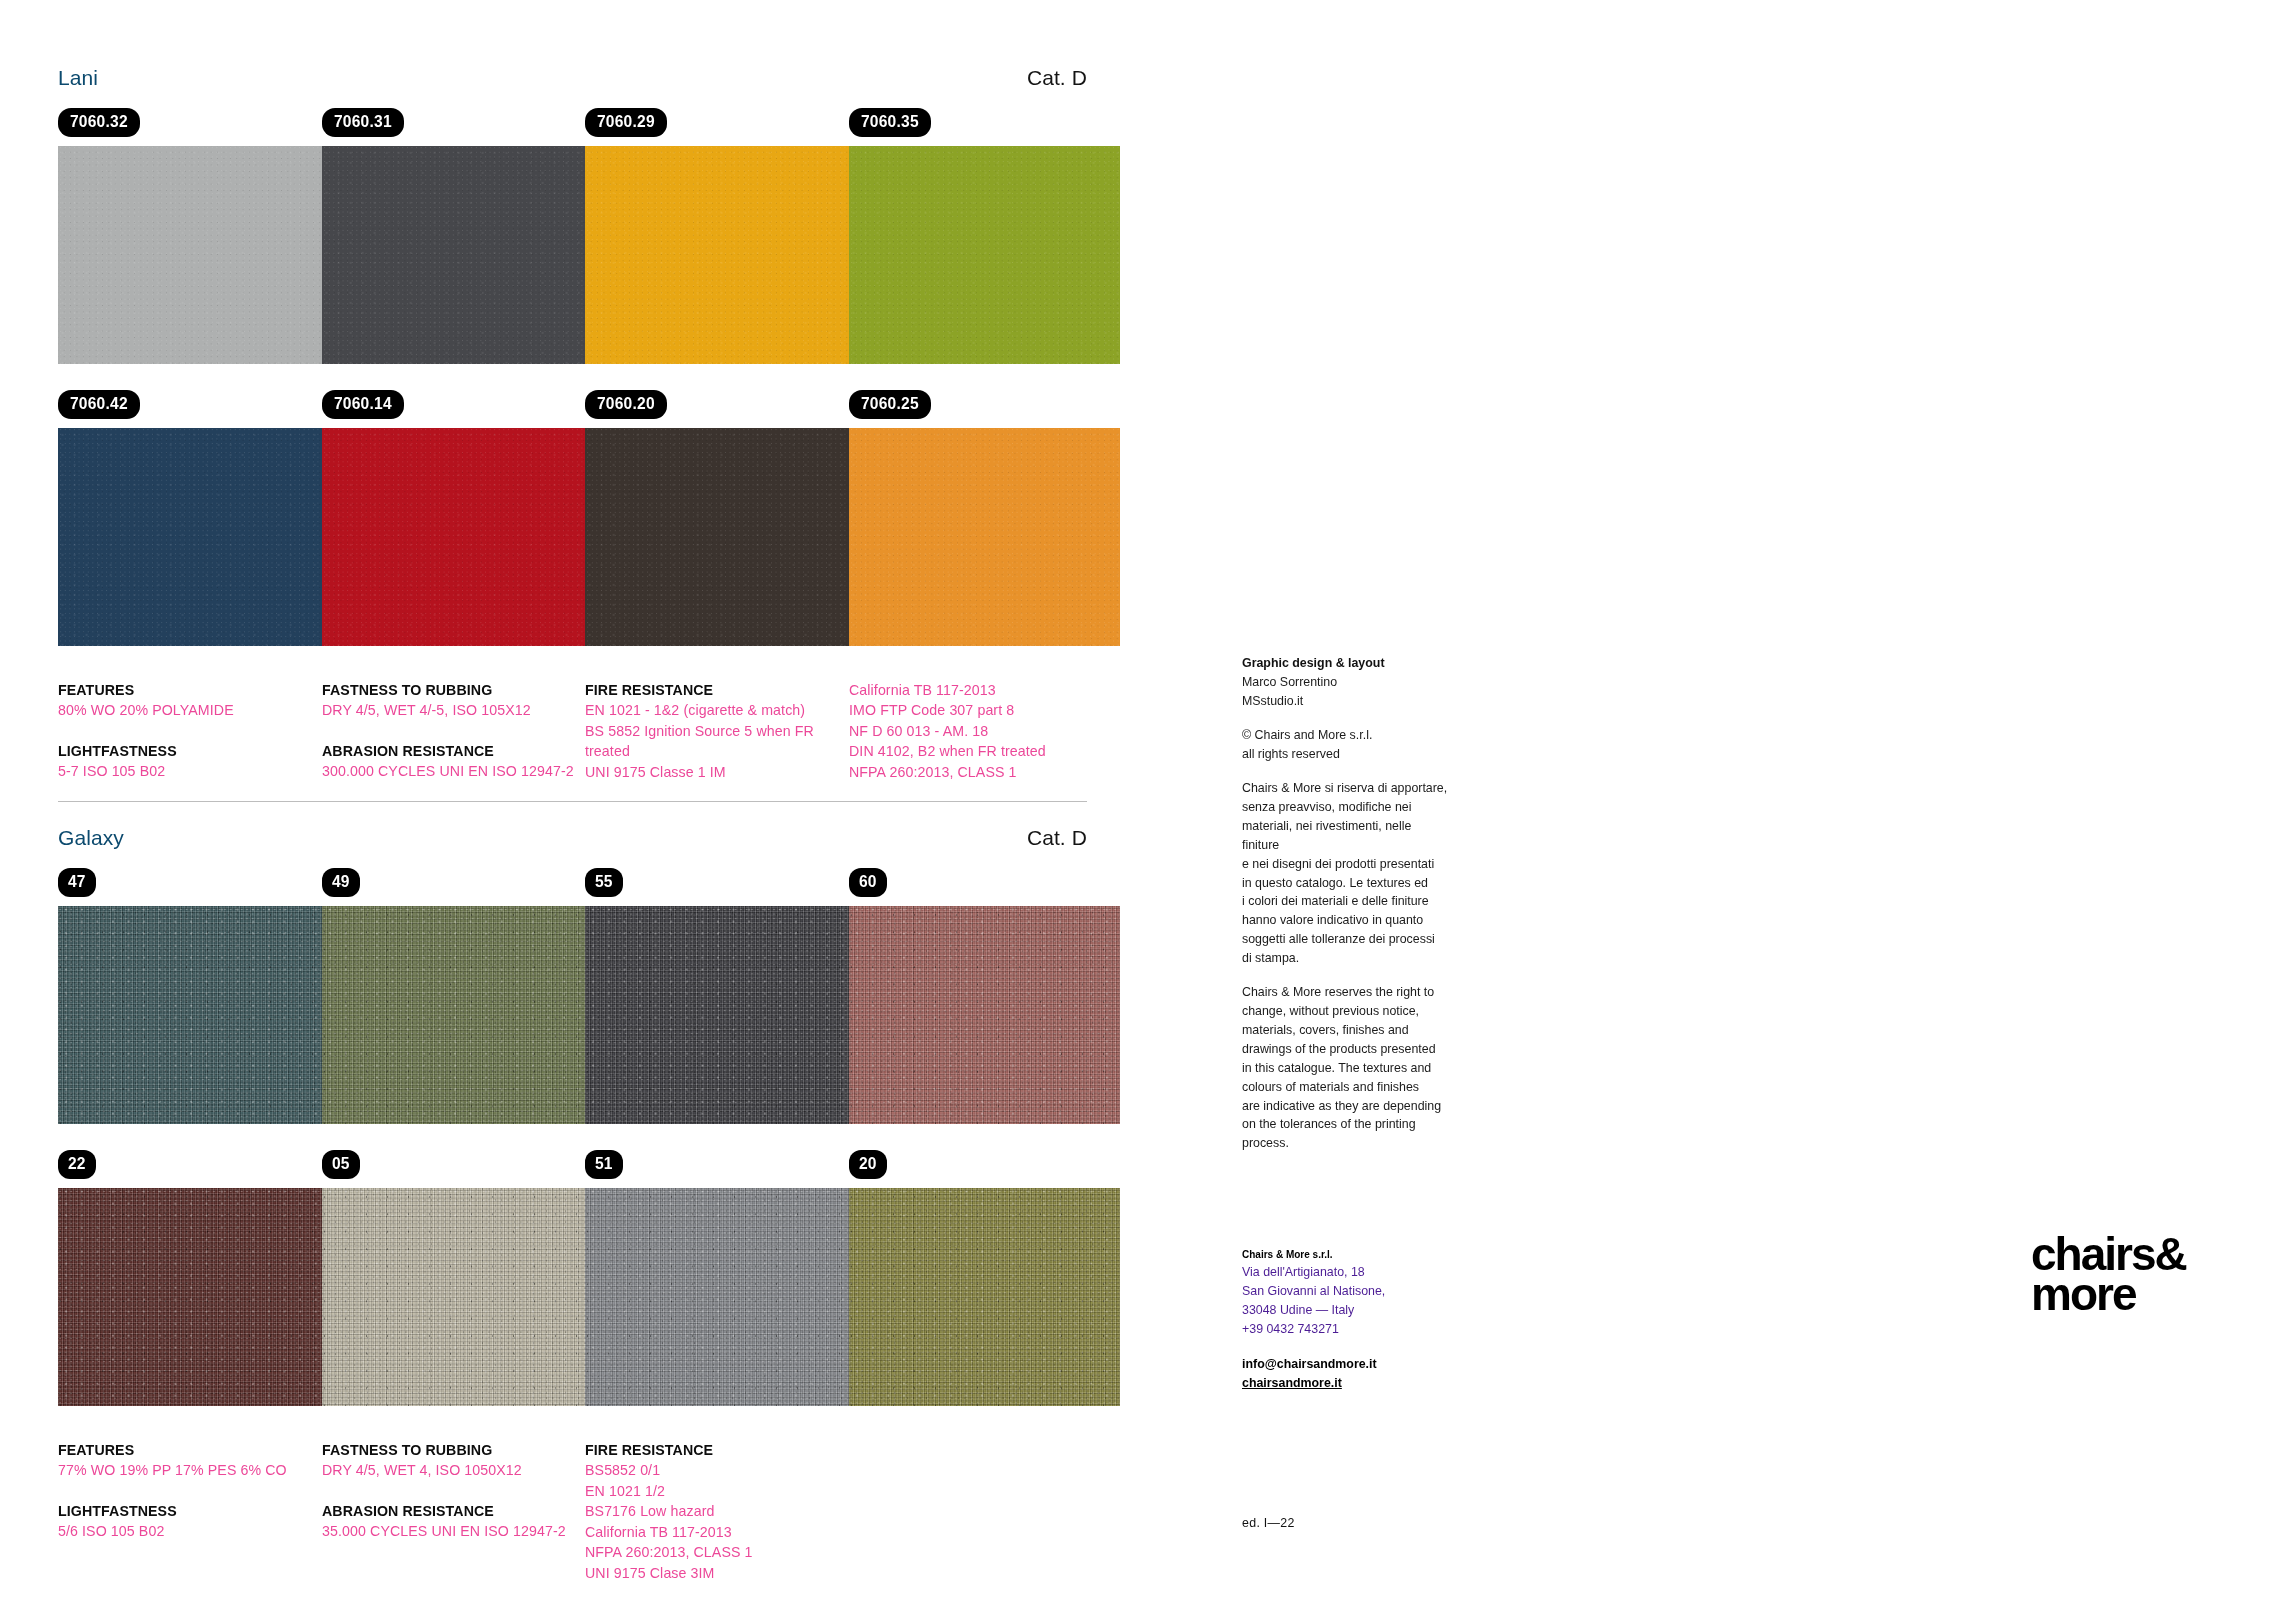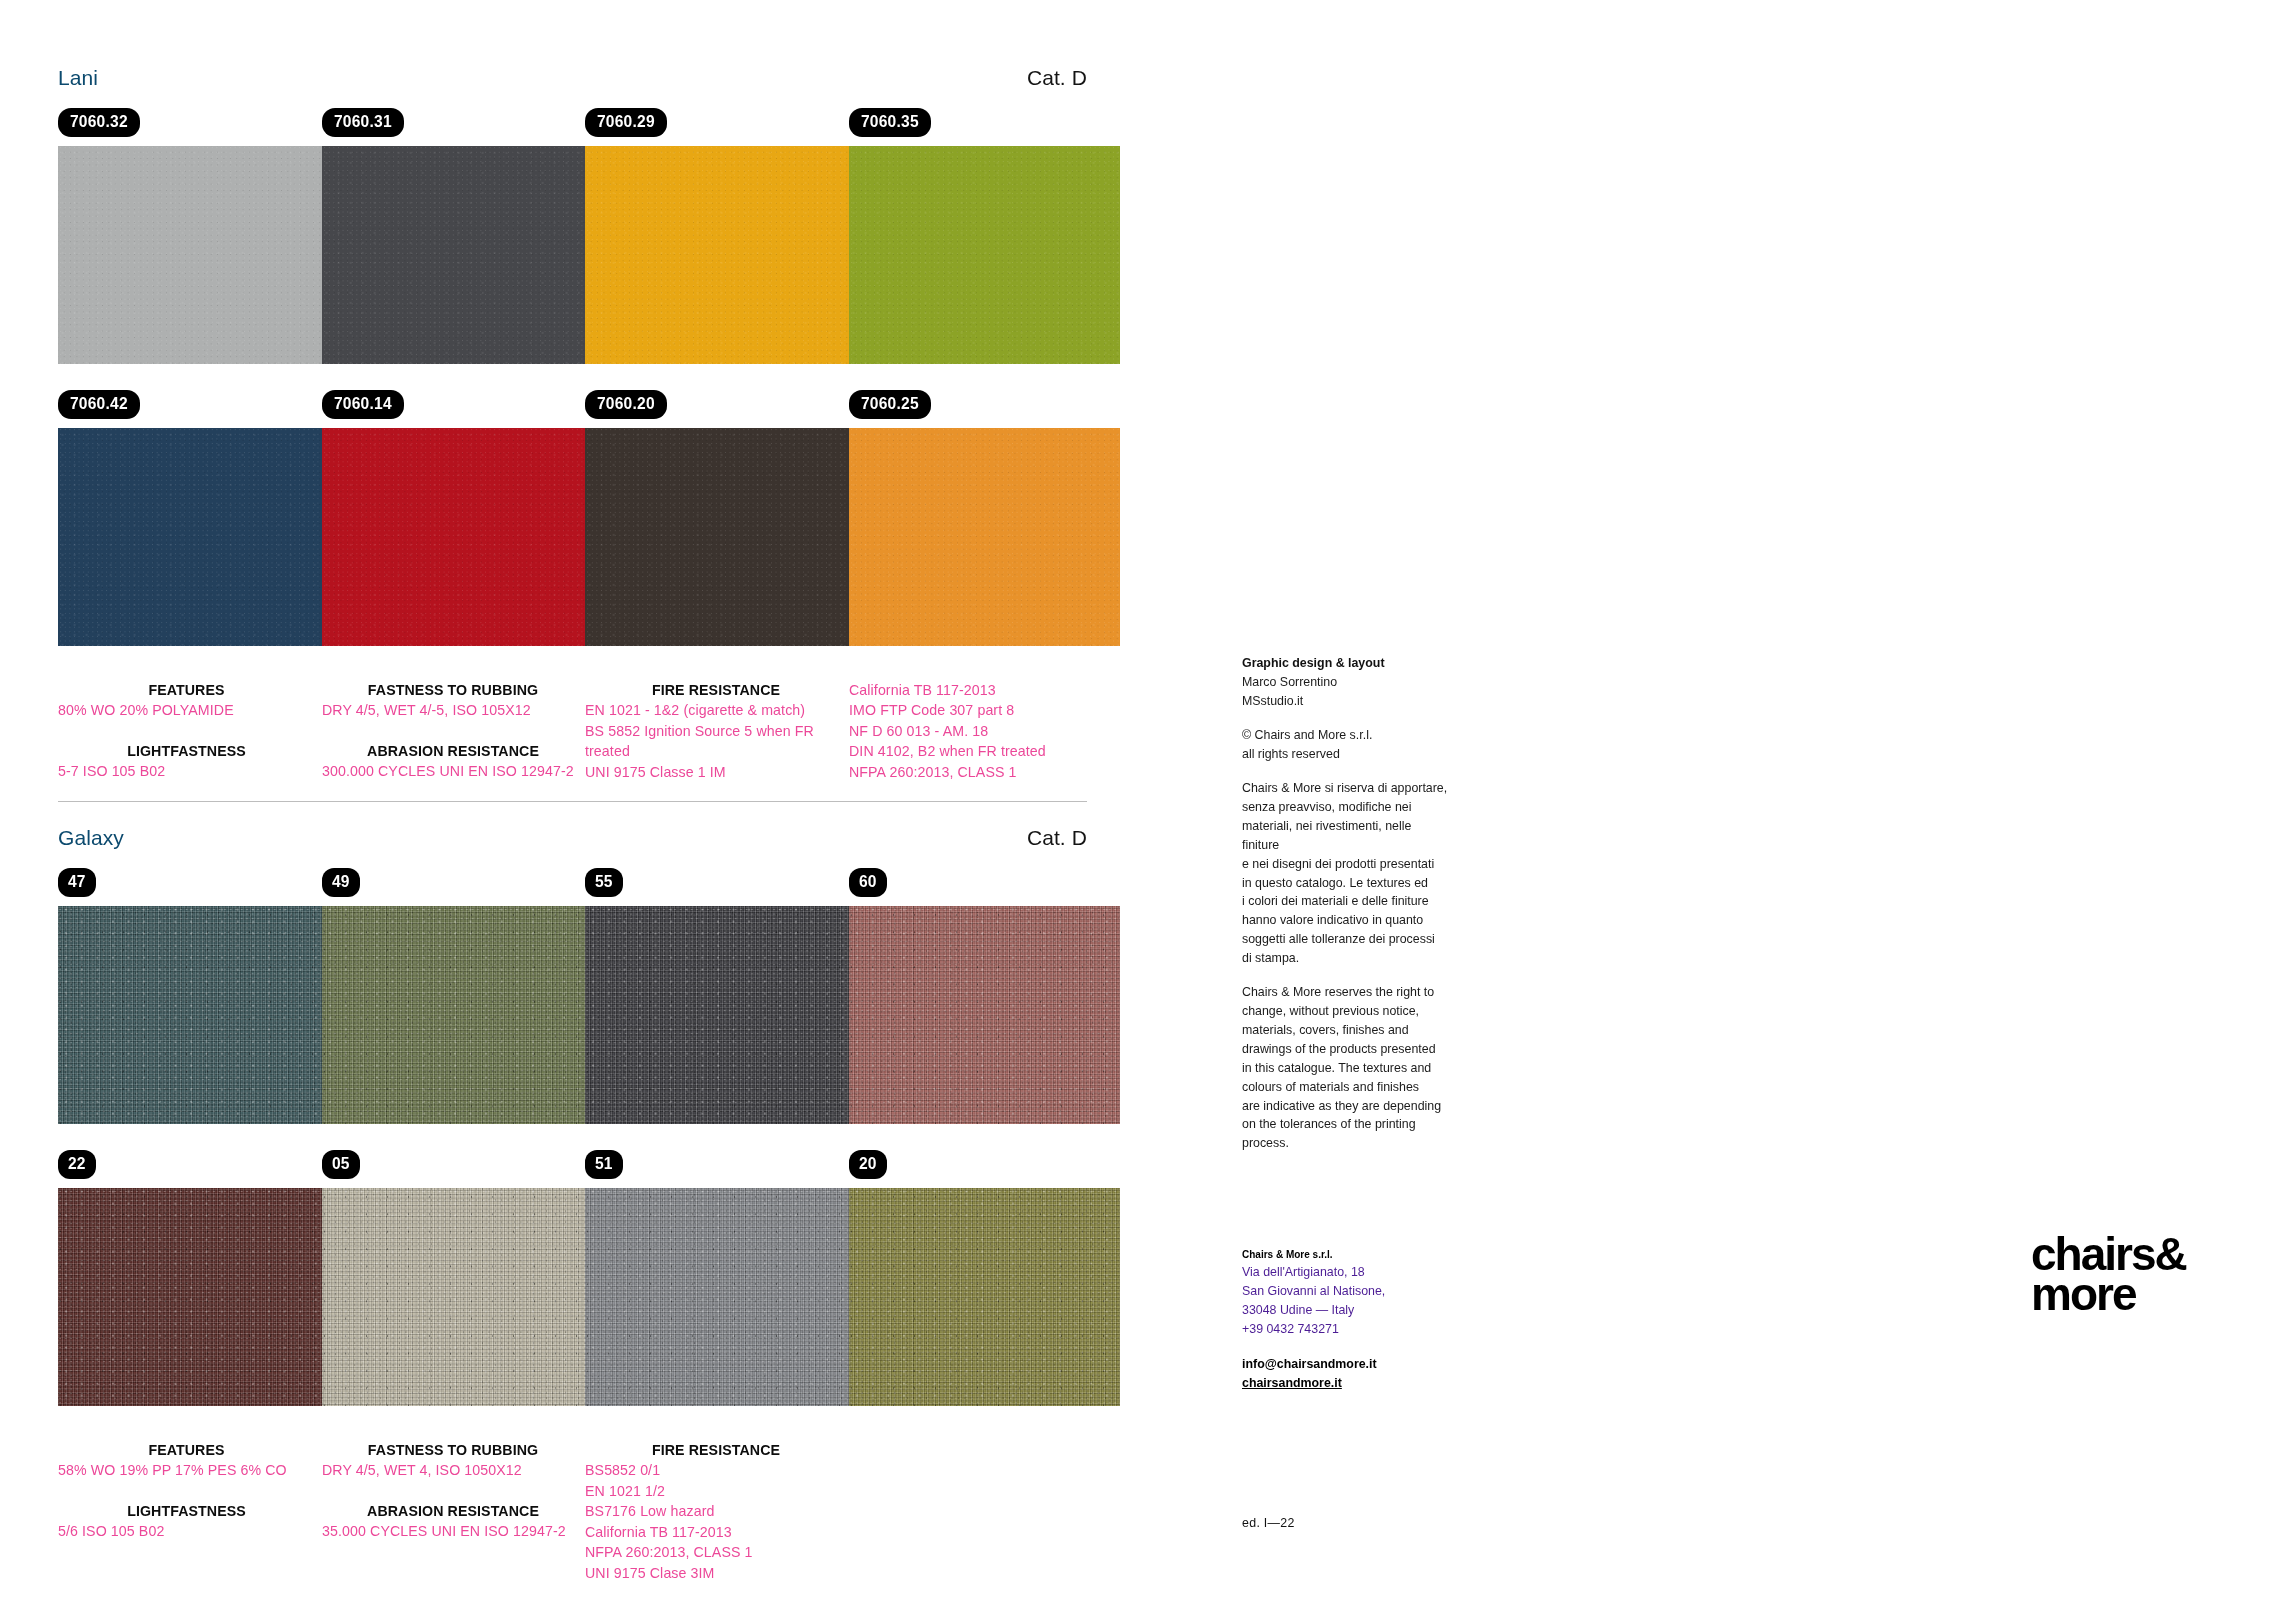--- a/index.html
+++ b/index.html
@@ -146,21 +146,20 @@
   .spec-col.s1 { left: 264px; width: 262px; }
   .spec-col.s2 { left: 527px; width: 262px; }
   .spec-col.s3 { left: 791px; width: 262px; }
 
   .spec-h {
     font-size: 14.2px;
     font-weight: 700;
     letter-spacing: 0.1px;
     line-height: 1.45;
     color: #0d0d0d;
-    text-align: center;
   }
   .spec-v {
     font-size: 14.2px;
     font-weight: 400;
     letter-spacing: 0.1px;
     line-height: 1.45;
     color: #ec4899;
     white-space: pre-line;
   }
   .spec-gap { height: 20px; }
@@ -431,21 +430,21 @@
                   <div class="fleck"></div>
                 </div>
               </div>
           </div>
         </div>
       </div>
 
       <div class="specs" style="height:147px">
         <div class="spec-col s0">
           <div class="spec-h">FEATURES</div>
-          <div class="spec-v">58% WO 19% PP 17% PES 6% CO</div>
+          <div class="spec-v">77% WO 19% PP 17% PES 6% CO</div>
           <div class="spec-gap"></div>
           <div class="spec-h">LIGHTFASTNESS</div>
           <div class="spec-v">5/6 ISO 105 B02</div>
         </div>
         <div class="spec-col s1">
           <div class="spec-h">FASTNESS TO RUBBING</div>
           <div class="spec-v">DRY 4/5, WET 4, ISO 1050X12</div>
           <div class="spec-gap"></div>
           <div class="spec-h">ABRASION RESISTANCE</div>
           <div class="spec-v">35.000 CYCLES UNI EN ISO 12947-2</div>

